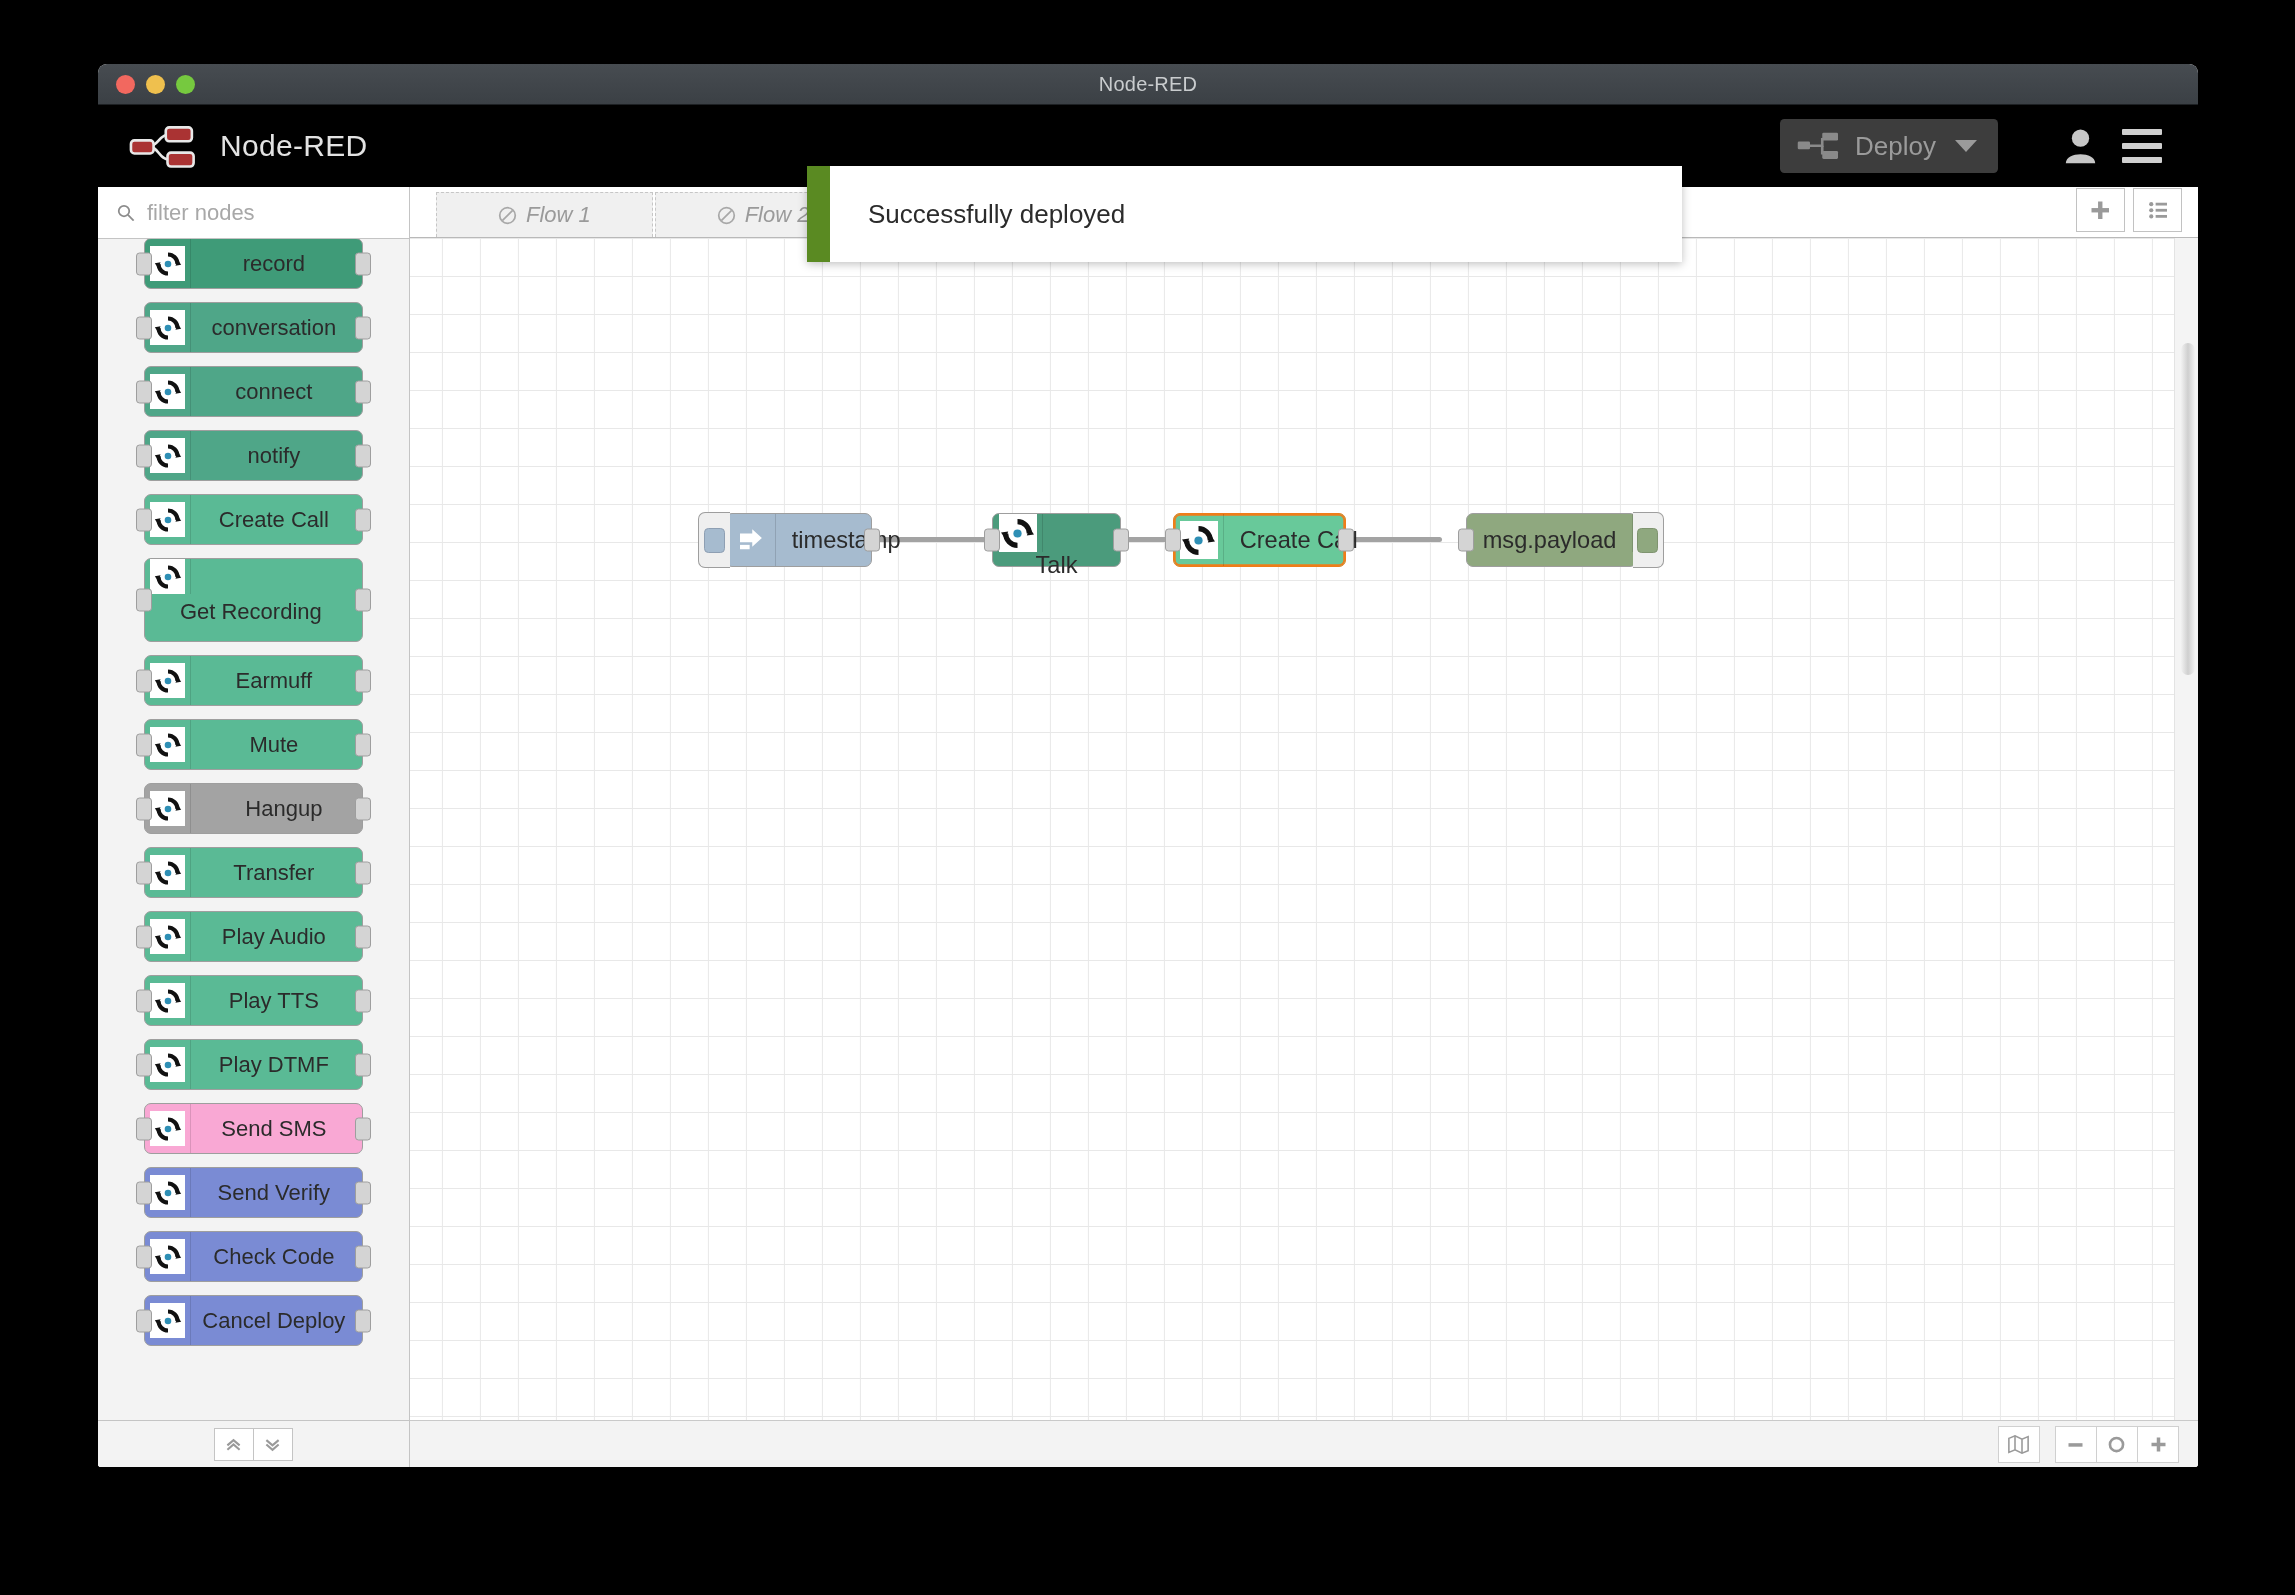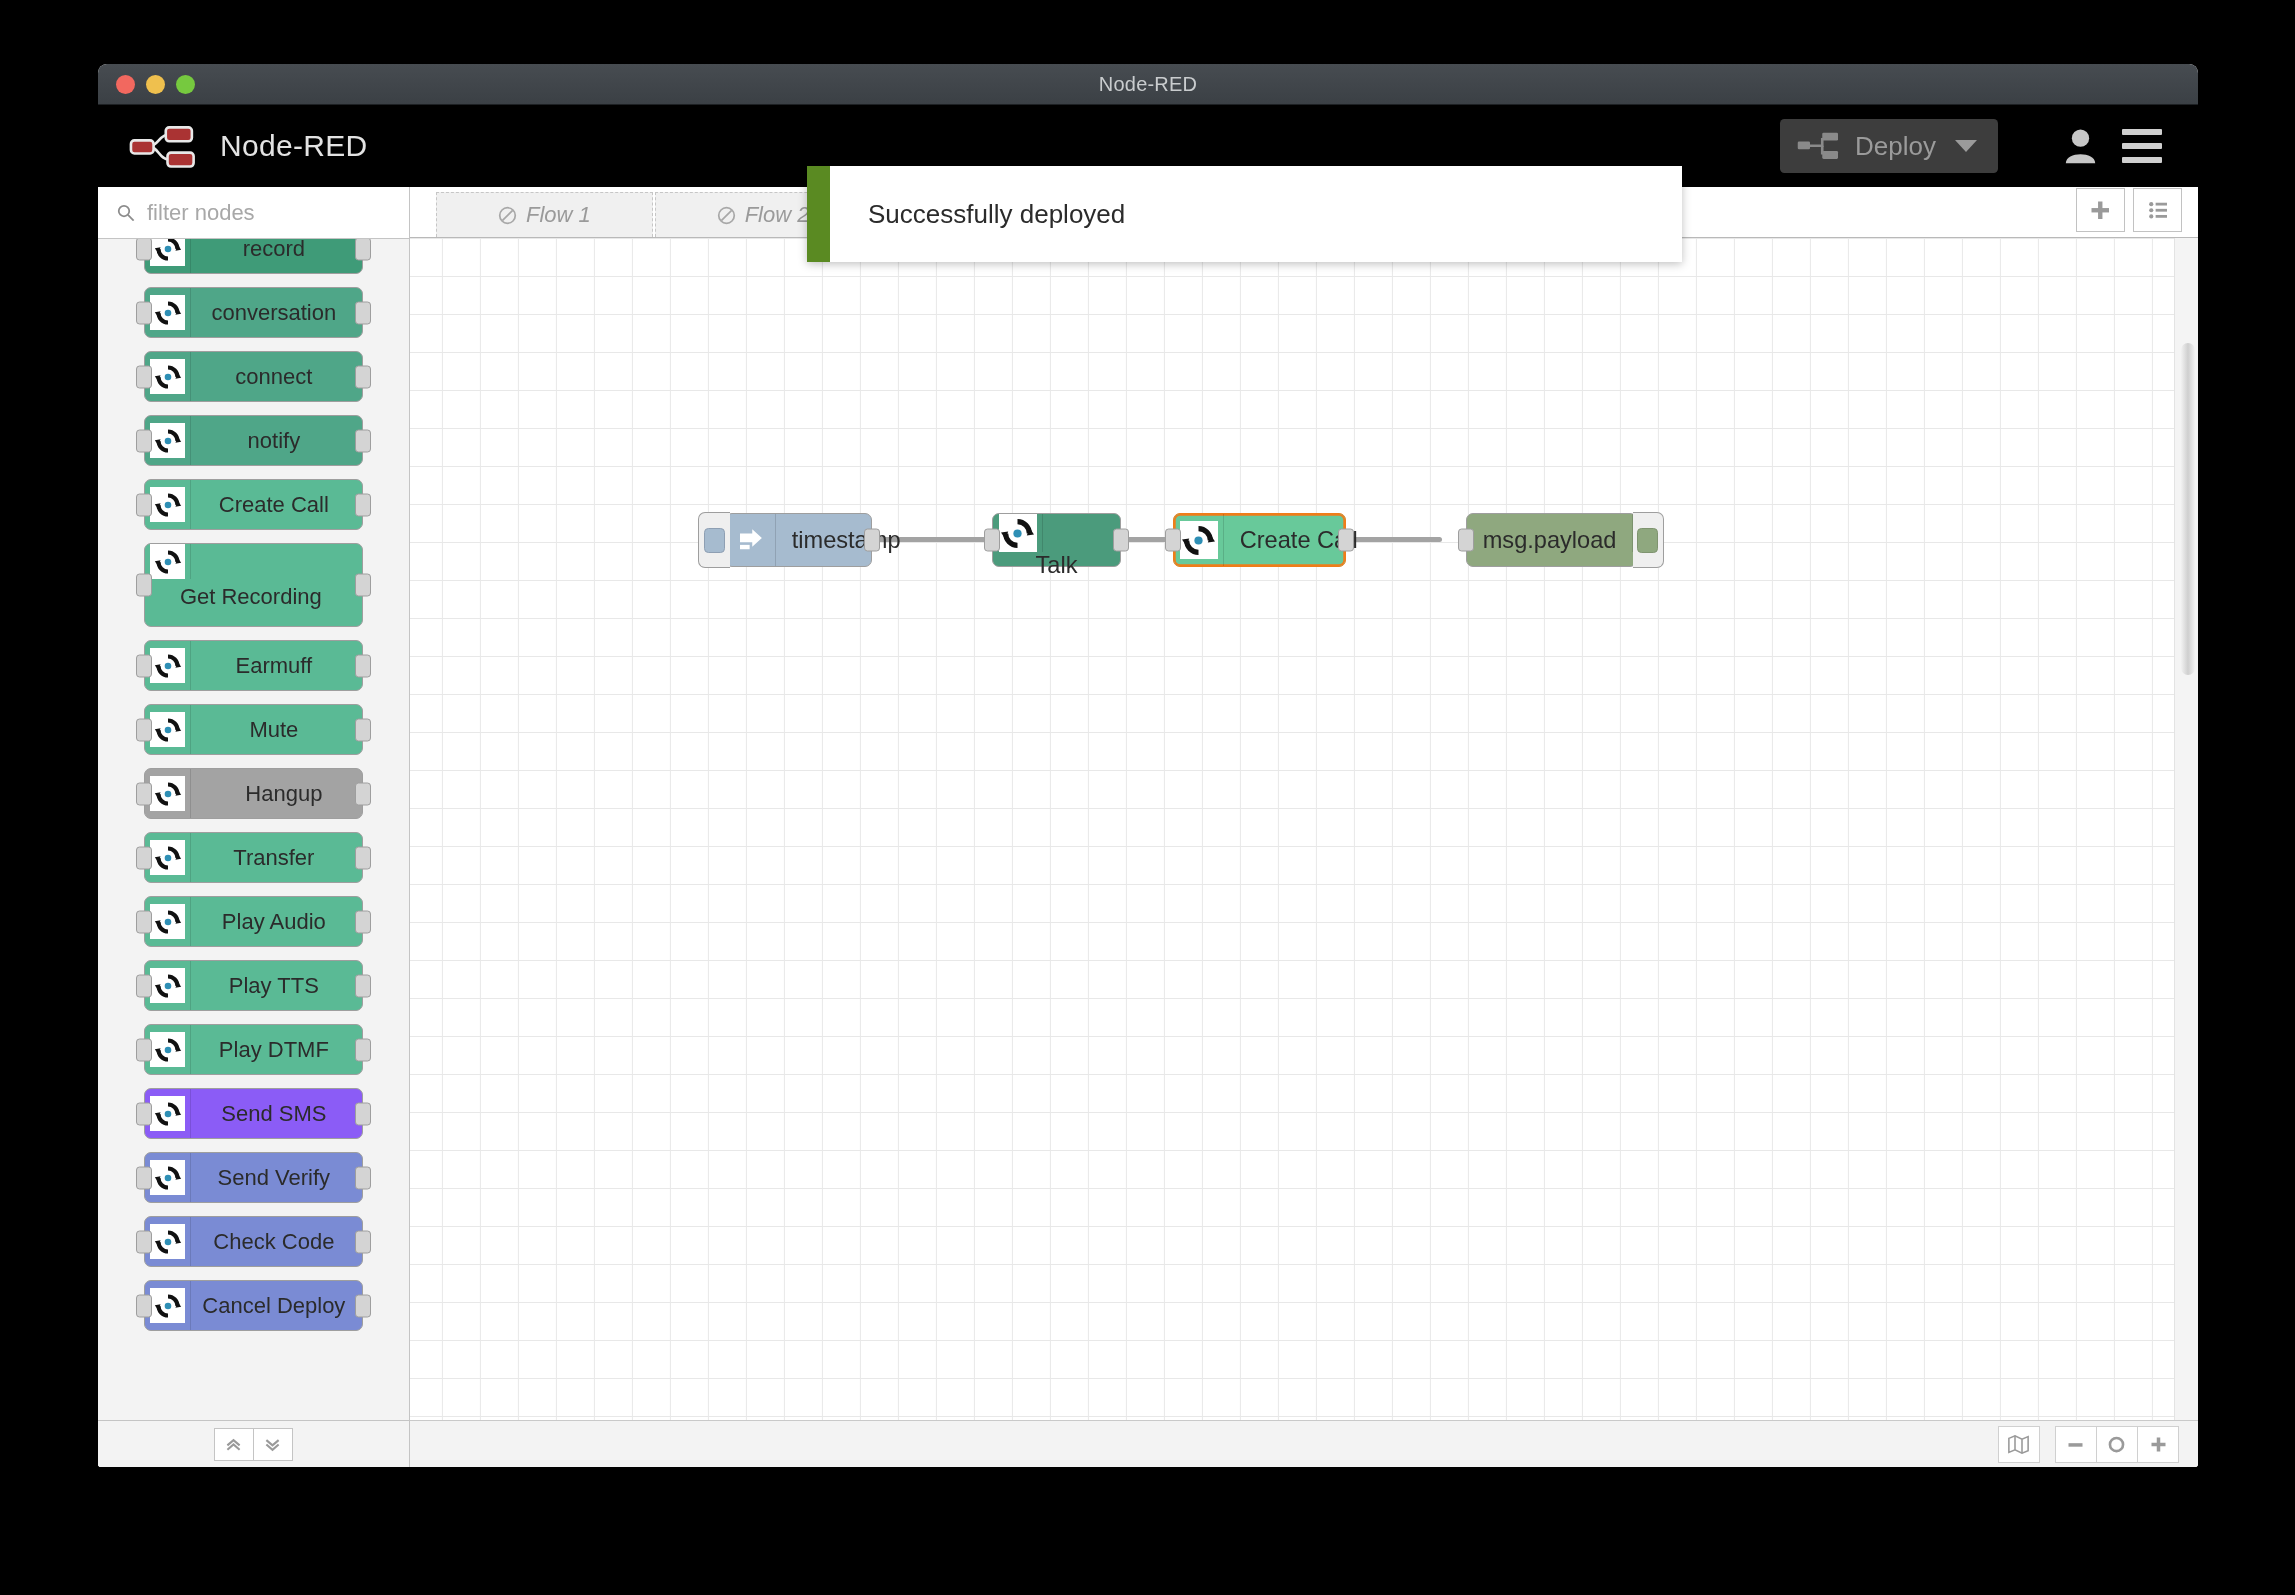--- a/index.html
+++ b/index.html
@@ -110,21 +110,21 @@
     font-size: 22px; color: #333;
     font-family: "Liberation Sans", sans-serif;
     width: 219px; background: transparent;
   }
   .filter-input::placeholder { color: #a8a8a8; }
 
   .palette-scroll {
     position: relative;
     flex: 1;
     overflow: hidden;
-    padding-top: 7px;
+    padding-top: 22px;
   }
   .pnode {
     position: relative;
     margin: 0 auto 13px auto;
     width: 219px;
     min-height: 51px;
     border: 1.7px solid #9e9e9e;
     border-radius: 7px;
     display: flex; align-items: center;
     box-sizing: border-box;
@@ -592,21 +592,21 @@
     <path d="M17 31 A14 14 0 0 1 3 17 L8 17 A9 9 0 0 0 17 26 Z" fill="#111"></path>
     <path d="M29 12 L33 18 L26 19 Z" fill="#111"></path>
     <path d="M5 22 L1 16 L8 15 Z" fill="#111"></path>
     <circle cx="17" cy="17" r="4" fill="#2e8fb5"></circle>
   </svg>
                 </span>
      </span>
               <span class="pn-label">Play DTMF</span>
               <span class="port out"></span>
             </div>
-            <div class="pnode" style="background: #8b5cf6;">
+            <div class="pnode" style="background: #f9a8d4;">
               <span class="port in"></span>
               <span class="pn-icon-slot">
        <span class="pn-icon-bg">
                   <svg width="28" height="28" viewBox="0 0 34 34">
     <path d="M17 3 A14 14 0 0 1 31 17 L26 17 A9 9 0 0 0 17 8 Z" fill="#111"></path>
     <path d="M17 31 A14 14 0 0 1 3 17 L8 17 A9 9 0 0 0 17 26 Z" fill="#111"></path>
     <path d="M29 12 L33 18 L26 19 Z" fill="#111"></path>
     <path d="M5 22 L1 16 L8 15 Z" fill="#111"></path>
     <circle cx="17" cy="17" r="4" fill="#2e8fb5"></circle>
   </svg>

